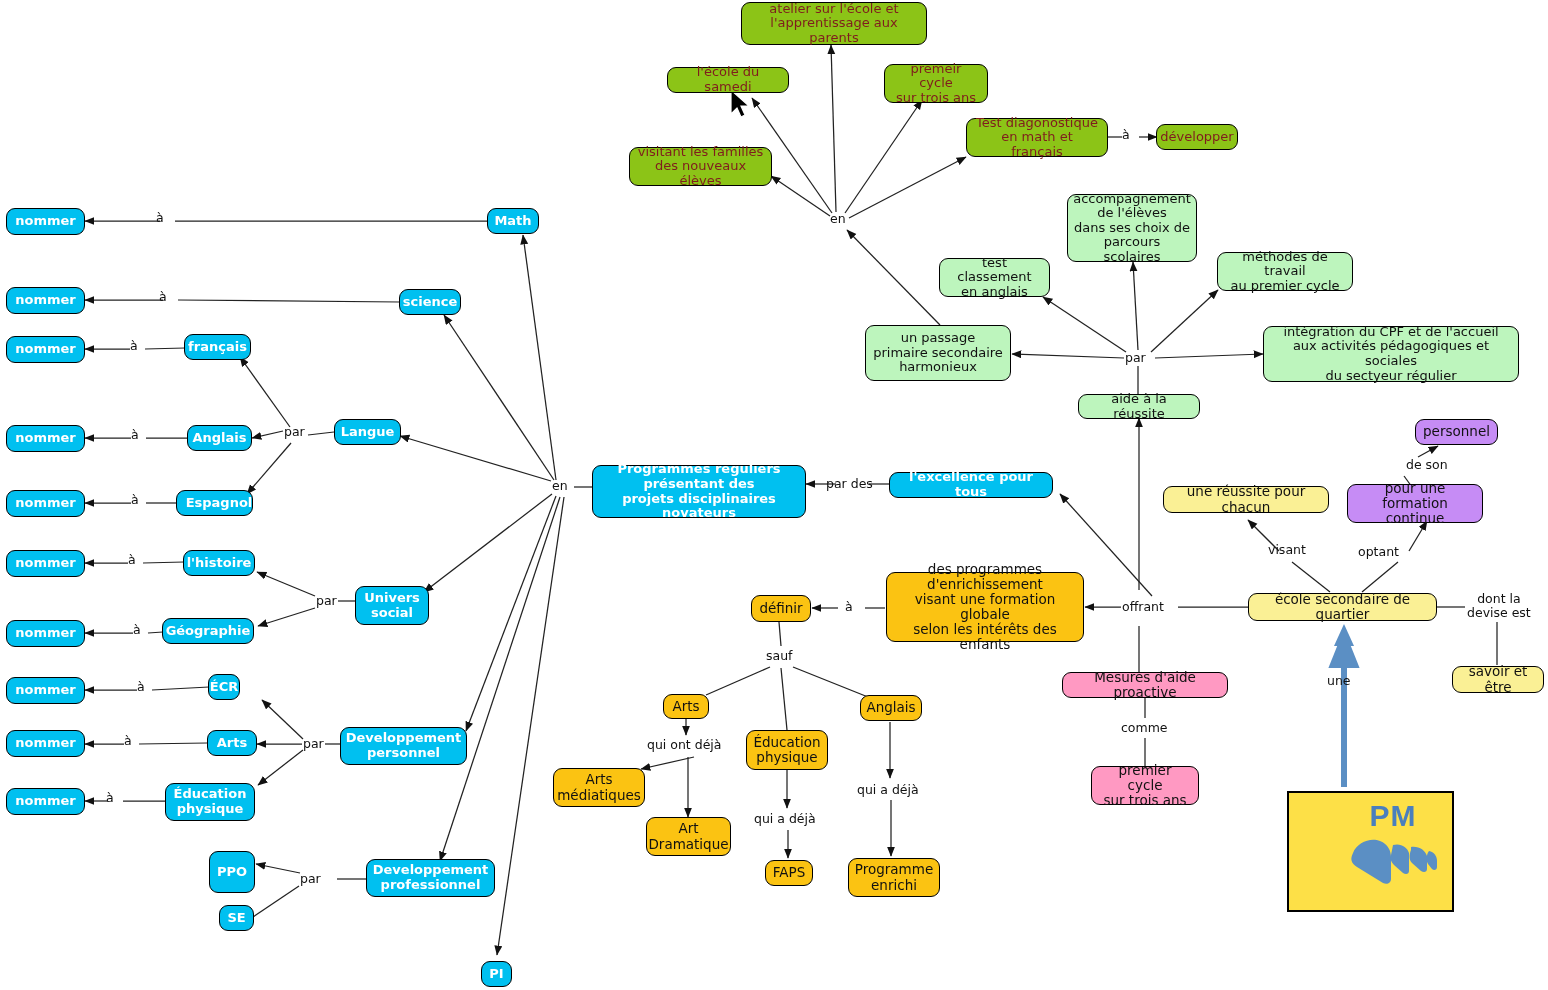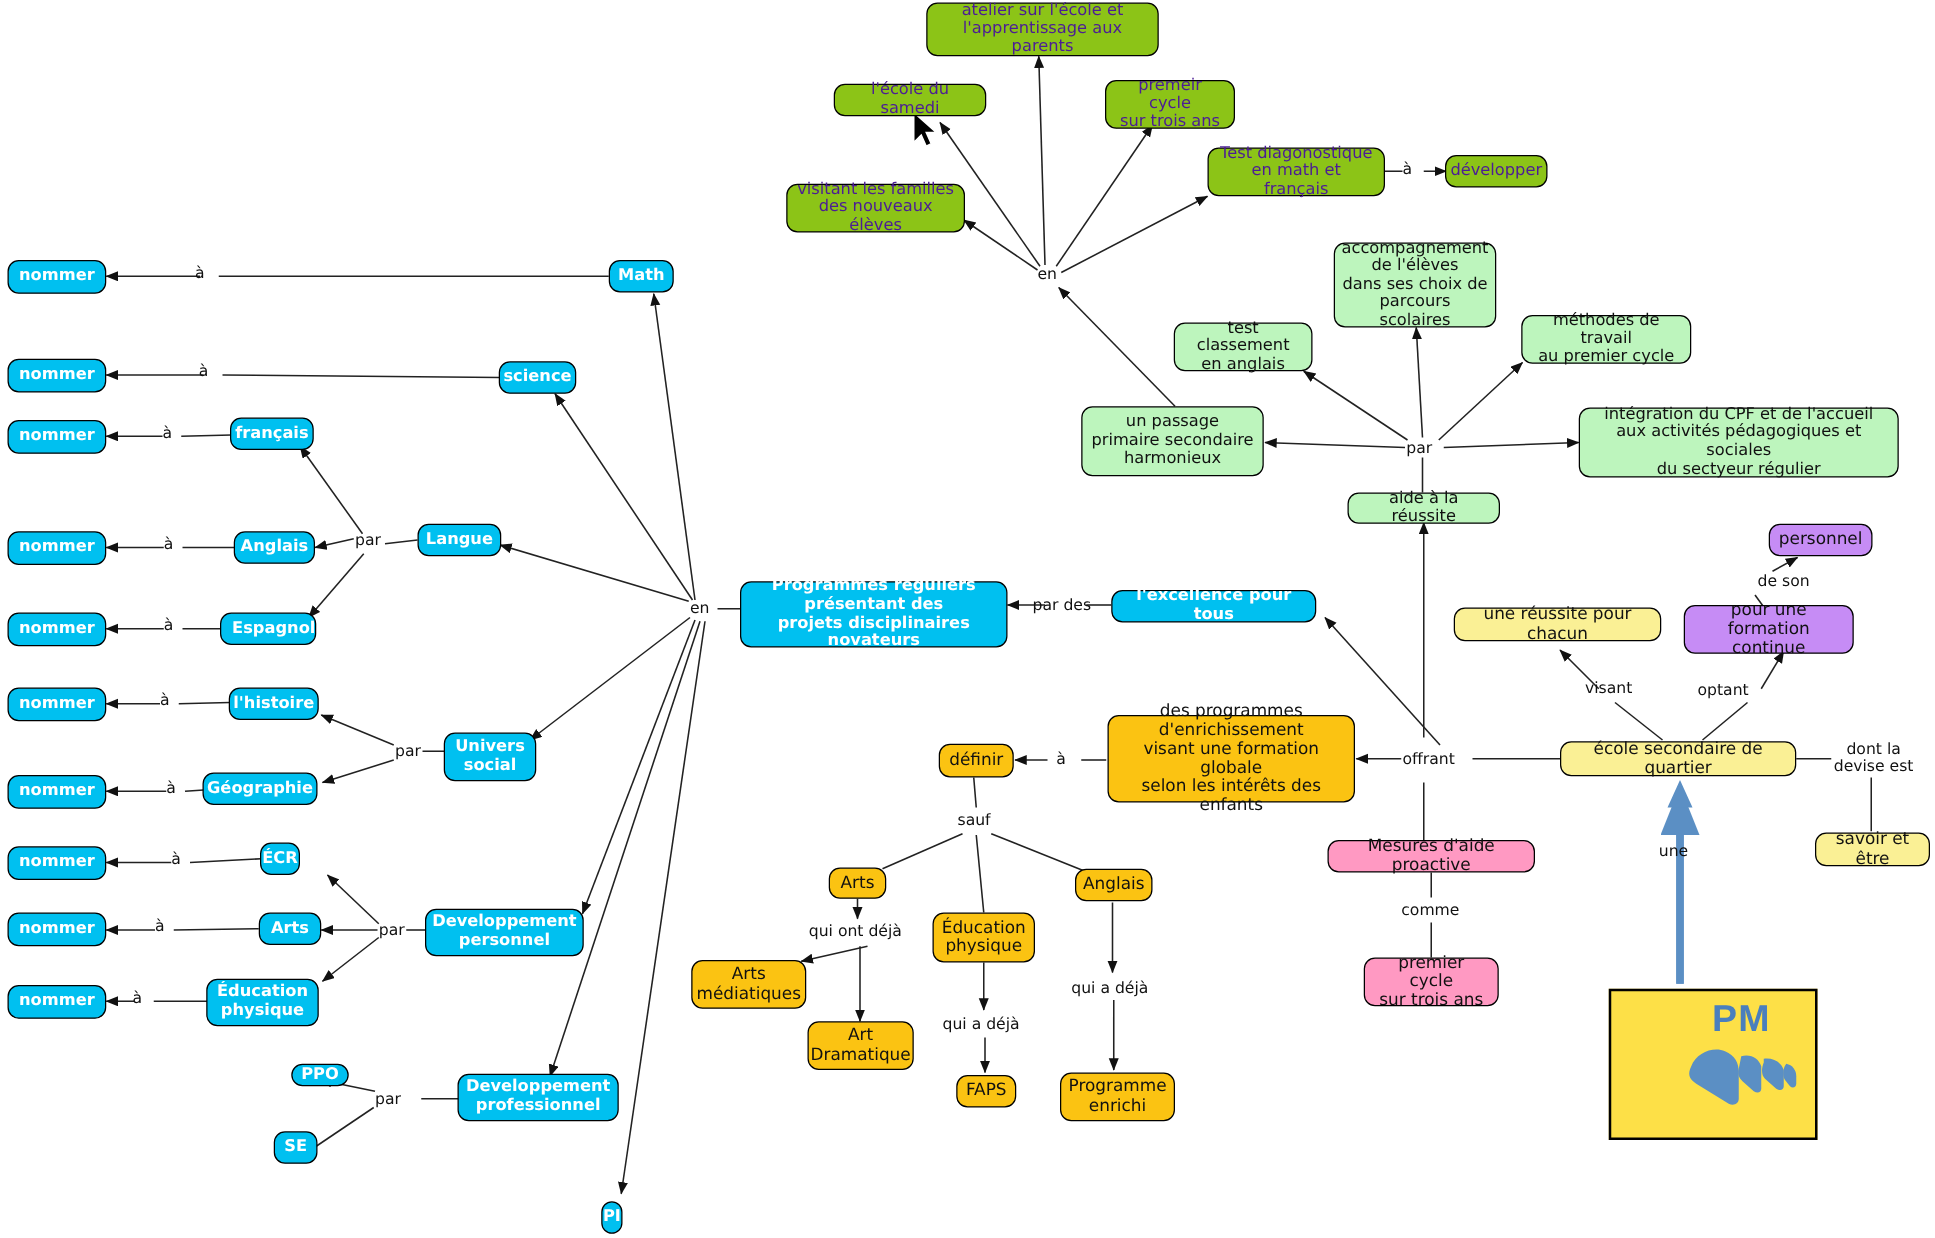--- a/index.html
+++ b/index.html
@@ -6,21 +6,21 @@
   body{font-family:"DejaVu Sans", sans-serif;}
   #stage{position:relative;width:1548px;height:990px;overflow:hidden;background:#fff;}
   svg#edges{position:absolute;left:0;top:0;width:1548px;height:990px;pointer-events:none;}
 
   .node{position:absolute;box-sizing:border-box;border:1.5px solid #000;
         border-radius:9px;display:flex;align-items:center;justify-content:center;
         text-align:center;line-height:1.12;white-space:pre-line;padding:3px 7px;}
 
   
   .n-blue{background:#00c0f0;color:#ffffff;font-weight:bold;font-size:13px;}
-  .n-green-dark{background:#8cc417;color:#4c1d95;font-size:13px;}
+  .n-green-dark{background:#8cc417;color:#7f1d1d;font-size:13px;}
   .n-green-light{background:#bdf5bd;color:#111111;font-size:13px;}
   .n-yellow{background:#faf095;color:#111111;font-size:13.5px;}
   .n-orange{background:#fbc312;color:#111111;font-size:13.5px;}
   .n-pink{background:#ff99c2;color:#111111;font-size:13.5px;}
   .n-purple{background:#c68cf5;color:#111111;font-size:13.5px;}
 
   .link-label{position:absolute;font-size:12.5px;color:#111;background:transparent;
               white-space:pre-line;text-align:center;line-height:1.12;}
 
   .logo-box{position:absolute;border:2px solid #000;background:#fde047;
@@ -195,25 +195,25 @@
   <div class="node n-blue" style="left:183px;top:550px;width:72px;height:26px;">l'histoire</div>
   <div class="node n-blue" style="left:162px;top:618px;width:92px;height:26px;">Géographie</div>
   <div class="node n-blue" style="left:355px;top:586px;width:74px;height:39px;">Univers
 social</div>
   <div class="node n-blue" style="left:208px;top:674px;width:32px;height:26px;">ÉCR</div>
   <div class="node n-blue" style="left:207px;top:730px;width:50px;height:26px;">Arts</div>
   <div class="node n-blue" style="left:165px;top:783px;width:90px;height:38px;">Éducation
 physique</div>
   <div class="node n-blue" style="left:340px;top:727px;width:127px;height:38px;">Developpement
 personnel</div>
-  <div class="node n-blue" style="left:209px;top:851px;width:46px;height:18px;margin-left:24px;">PPO</div>
+  <div class="node n-blue" style="left:209px;top:851px;width:46px;height:42px;">PPO</div>
   <div class="node n-blue" style="left:219px;top:773px;width:35px;height:26px;margin-top:132px;">SE</div>
   <div class="node n-blue" style="left:366px;top:859px;width:129px;height:38px;">Developpement
 professionnel</div>
-  <div class="node n-blue" style="left:481px;top:961px;width:17px;height:26px;">PI</div>
+  <div class="node n-blue" style="left:481px;top:961px;width:31px;height:26px;">PI</div>
 
   <div class="node n-blue" style="left:592px;top:465px;width:214px;height:53px;">Programmes réguliers
 présentant des
 projets disciplinaires novateurs</div>
   <div class="node n-blue" style="left:889px;top:472px;width:164px;height:26px;font-size:13px;">l'excellence pour tous</div>
 
   <div class="node n-green-dark" style="left:741px;top:2px;width:186px;height:43px;">atelier sur l'école et
 l'apprentissage aux parents</div>
   <div class="node n-green-dark" style="left:667px;top:67px;width:122px;height:26px;">l'école du samedi</div>
   <div class="node n-green-dark" style="left:884px;top:64px;width:104px;height:39px;">premeir cycle

